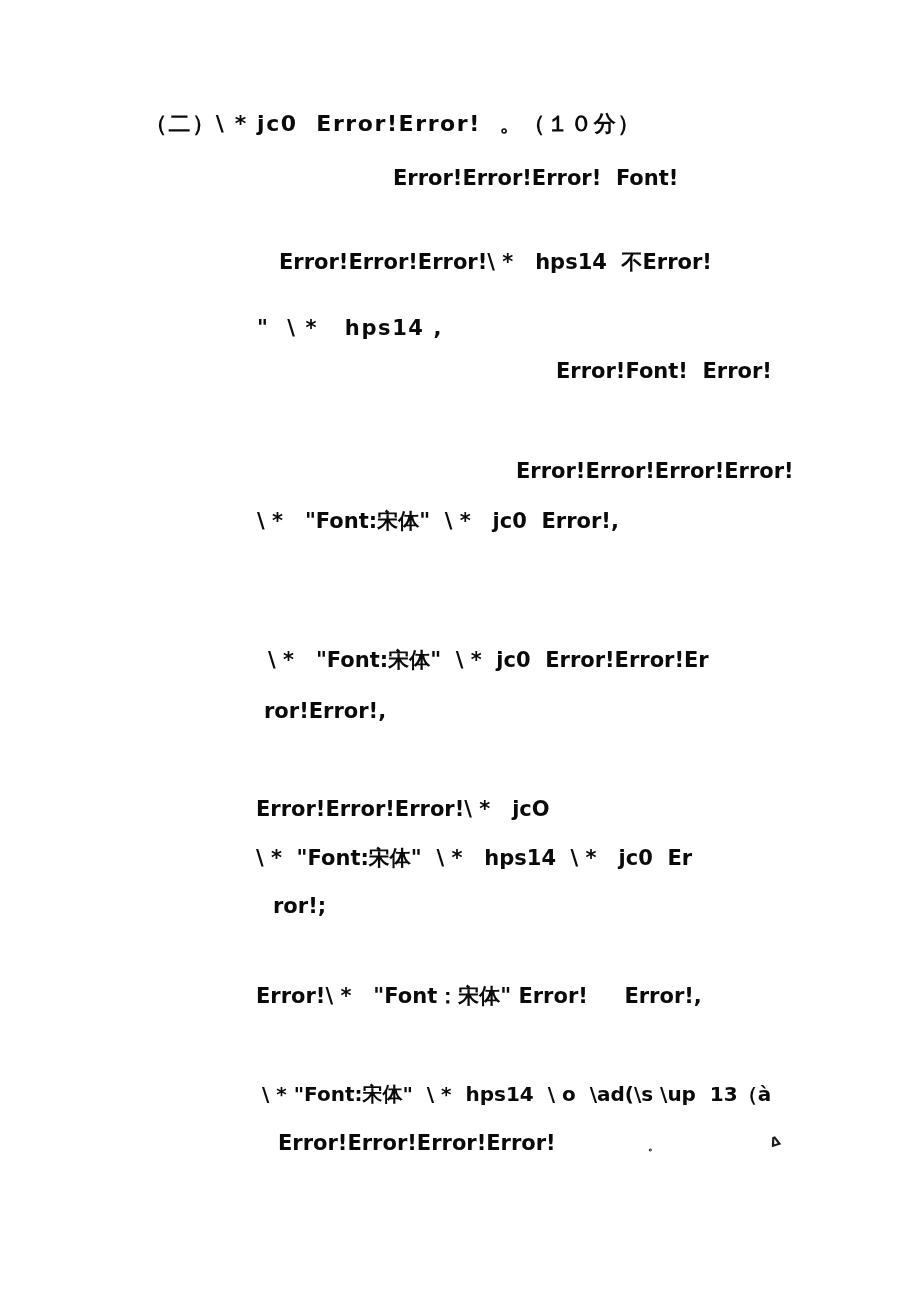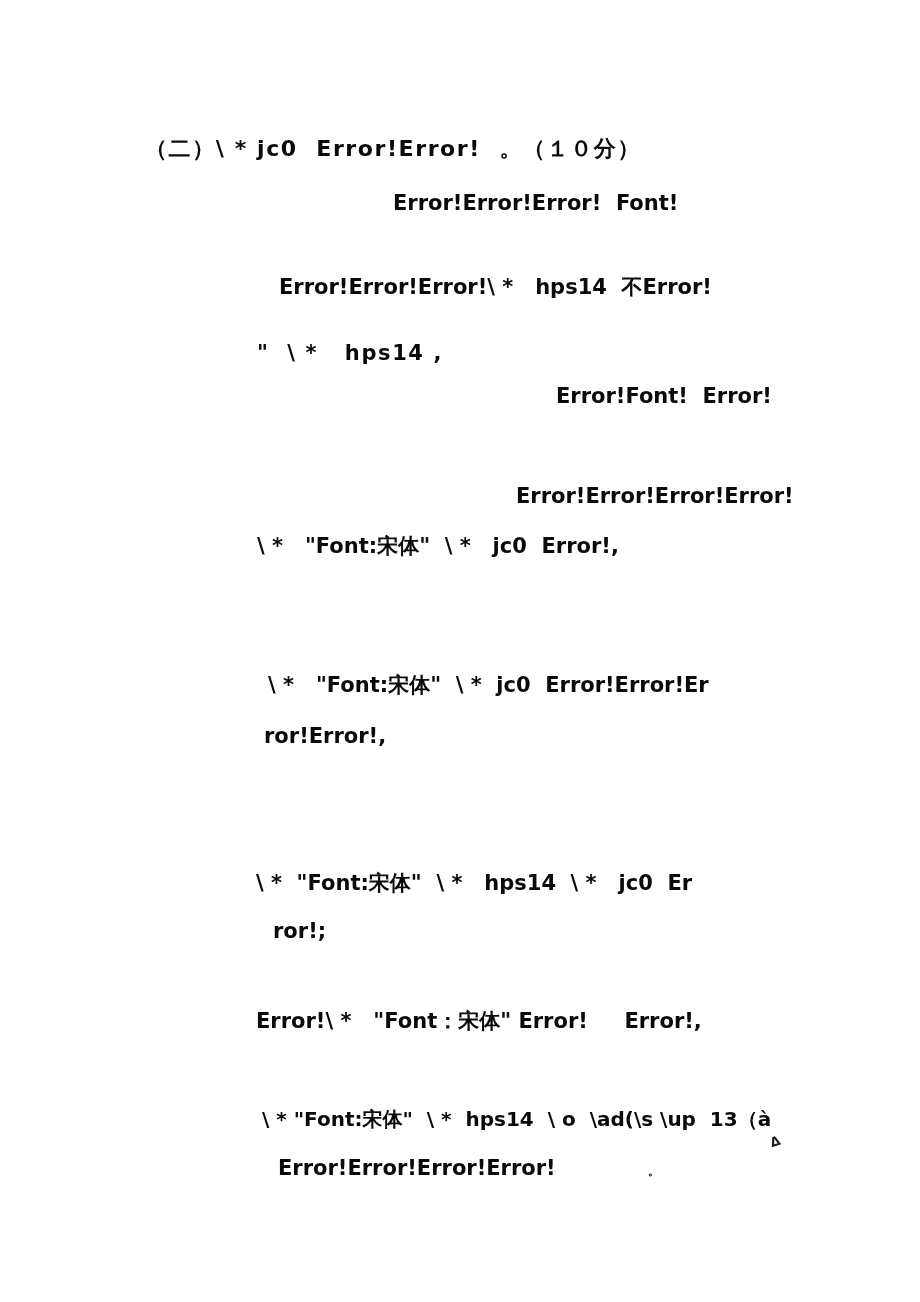--- a/index.html
+++ b/index.html
@@ -23,21 +23,21 @@
   
   .ln {
     position: absolute;
     white-space: pre;
     font-weight: 700;
     line-height: 1;
     letter-spacing: 0.2px;
   }
 
   
-  .w-bold      { font-weight: 700; margin-top: 25px; }
+  .w-bold      { font-weight: 700; }
   .t-wide      { letter-spacing: 1.6px; }
   .t-tight     { letter-spacing: 0px; }
 
   .fs-22 { font-size: 22px; }
   .fs-21 { font-size: 21px; }
   .fs-20 { font-size: 20px; }
   .fs-11 { font-size: 11px; }
 
   
   .speck {
@@ -66,20 +66,21 @@
 
   <div class="ln fs-21 w-bold t-tight" style="left:516px; top:461px;">Error!Error!Error!Error!</div>
 
   <div class="ln fs-21 w-bold t-tight" style="left:257px; top:511px;">\ *   "Font:宋体"  \ *   jc0  Error!,</div>
 
 
   <div class="ln fs-21 w-bold t-tight" style="left:268px; top:650px;">\ *   "Font:宋体"  \ *  jc0  Error!Error!Er</div>
 
   <div class="ln fs-21 w-bold t-tight" style="left:264px; top:701px;">ror!Error!,</div>
 
+  <div class="ln fs-21 w-bold t-tight" style="left:256px; top:799px;">Error!Error!Error!\ *   jcO</div>
 
   <div class="ln fs-21 w-bold t-tight" style="left:256px; top:848px;">\ *  "Font:宋体"  \ *   hps14  \ *   jc0  Er</div>
 
   <div class="ln fs-21 w-bold t-tight" style="left:273px; top:896px;">ror!;</div>
 
   <div class="ln fs-21 w-bold t-tight" style="left:256px; top:986px;">Error!\ *   "Font：宋体" Error!     Error!,</div>
 
   <div class="ln fs-20 w-bold t-tight" style="left:262px; top:1084px;">\ * "Font:宋体"  \ *  hps14  \ o  \ad(\s \up  13（à</div>
 
   <div class="ln fs-21 w-bold t-tight" style="left:278px; top:1133px;">Error!Error!Error!Error!</div>

